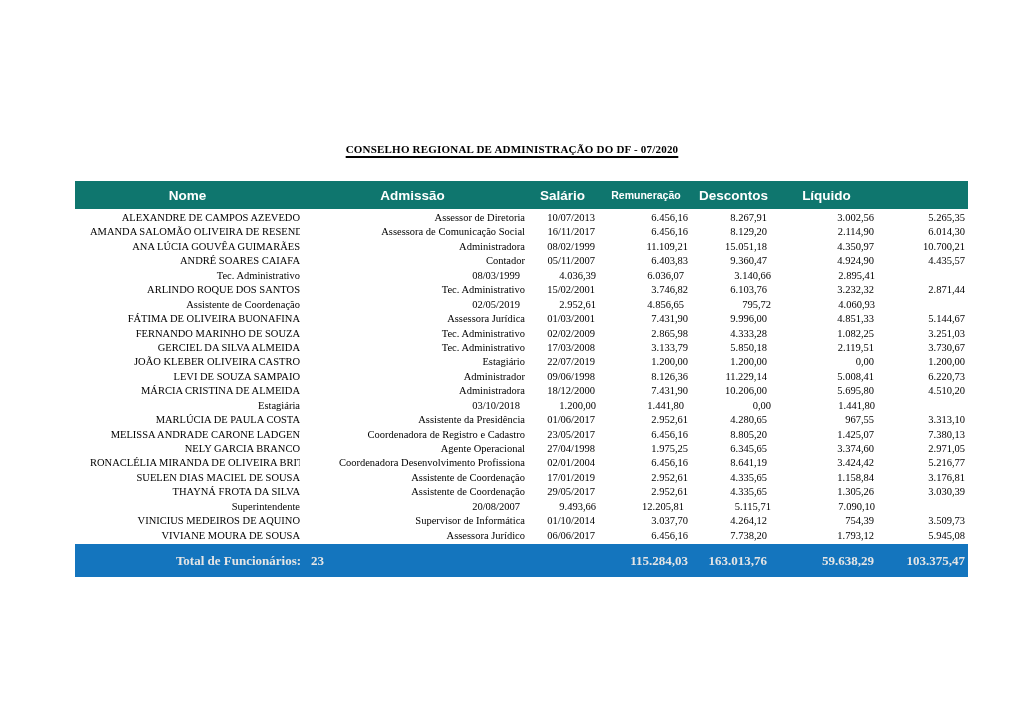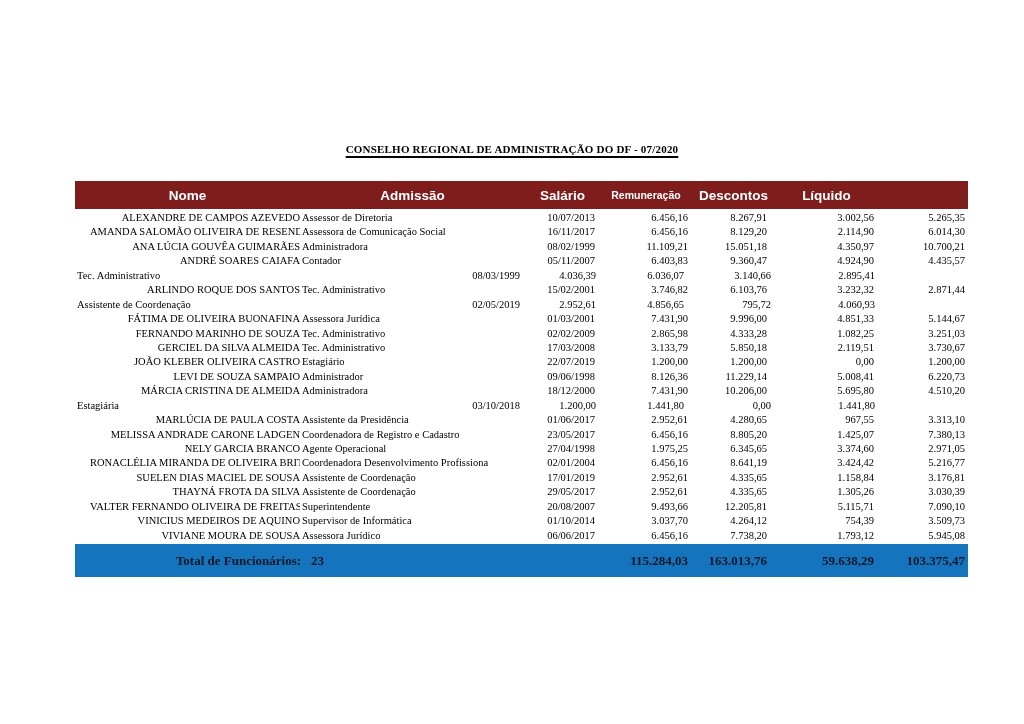--- a/index.html
+++ b/index.html
@@ -29,48 +29,48 @@
     left:75px; top:181px;
     width:893px;
   }
   .grid-row {
     display:grid;
     grid-template-columns:225px 225px 75px 92px 83px 103px 90px;
     align-items:center;
   }
   .header-row {
     height:28px;
-    background:#7f1d1d;
+    background:#0f766e;
     color:#ffffff;
     font-family:"Liberation Sans", sans-serif;
     font-weight:bold;
   }
   .header-cell { text-align:center; font-size:13.5px; }
   .header-cell.small { font-size:10.5px; }
   .table-body { margin-top:2px; }
   .data-row {
     height:14.45px;
     font-family:"Liberation Serif", serif;
     font-size:10.5px;
     color:#000000;
     line-height:14.45px;
   }
   .cell { white-space:nowrap; overflow:hidden; }
   .cell.nome    { text-align:right;  padding-left:3px;margin-left:12px; }
-  .cell.cargo   { text-align:left;  padding-left:2px; }
+  .cell.cargo   { text-align:right;  padding-left:2px; }
   .cell.admissao{ text-align:right; padding-right:5px; }
   .cell.salario { text-align:right; padding-right:4px; }
   .cell.remuneracao { text-align:right; padding-right:8px; }
   .cell.descontos   { text-align:right; padding-right:4px; }
   .cell.liquido     { text-align:right; padding-right:3px; }
   .footer-row {
     height:33px;
     margin-top:1px;
     background:#1475BE;
-    color:#0f172a;
+    color:#e5e5e5;
     font-family:"Liberation Serif", serif;
     font-weight:bold;
     font-size:13px;
   }
   .footer-label-cell {
     grid-column:1 / 3;
     text-align:center;
     padding-right:100px;
   }
   .footer-count { margin-left:10px; }
@@ -285,21 +285,20 @@
         <div class="cell nome">THAYNÁ FROTA DA SILVA</div>
         <div class="cell cargo">Assistente de Coordenação</div>
         <div class="cell admissao">29/05/2017</div>
         <div class="cell salario">2.952,61</div>
         <div class="cell remuneracao">4.335,65</div>
         <div class="cell descontos">1.305,26</div>
         <div class="cell liquido">3.030,39</div>
       </div>
 
       <div class="grid-row data-row">
-        <div class="cell nome">VALTER FERNANDO OLIVEIRA DE FREITAS</div>
         <div class="cell cargo">Superintendente</div>
         <div class="cell admissao">20/08/2007</div>
         <div class="cell salario">9.493,66</div>
         <div class="cell remuneracao">12.205,81</div>
         <div class="cell descontos">5.115,71</div>
         <div class="cell liquido">7.090,10</div>
       </div>
 
       <div class="grid-row data-row">
         <div class="cell nome">VINICIUS MEDEIROS DE AQUINO</div>

